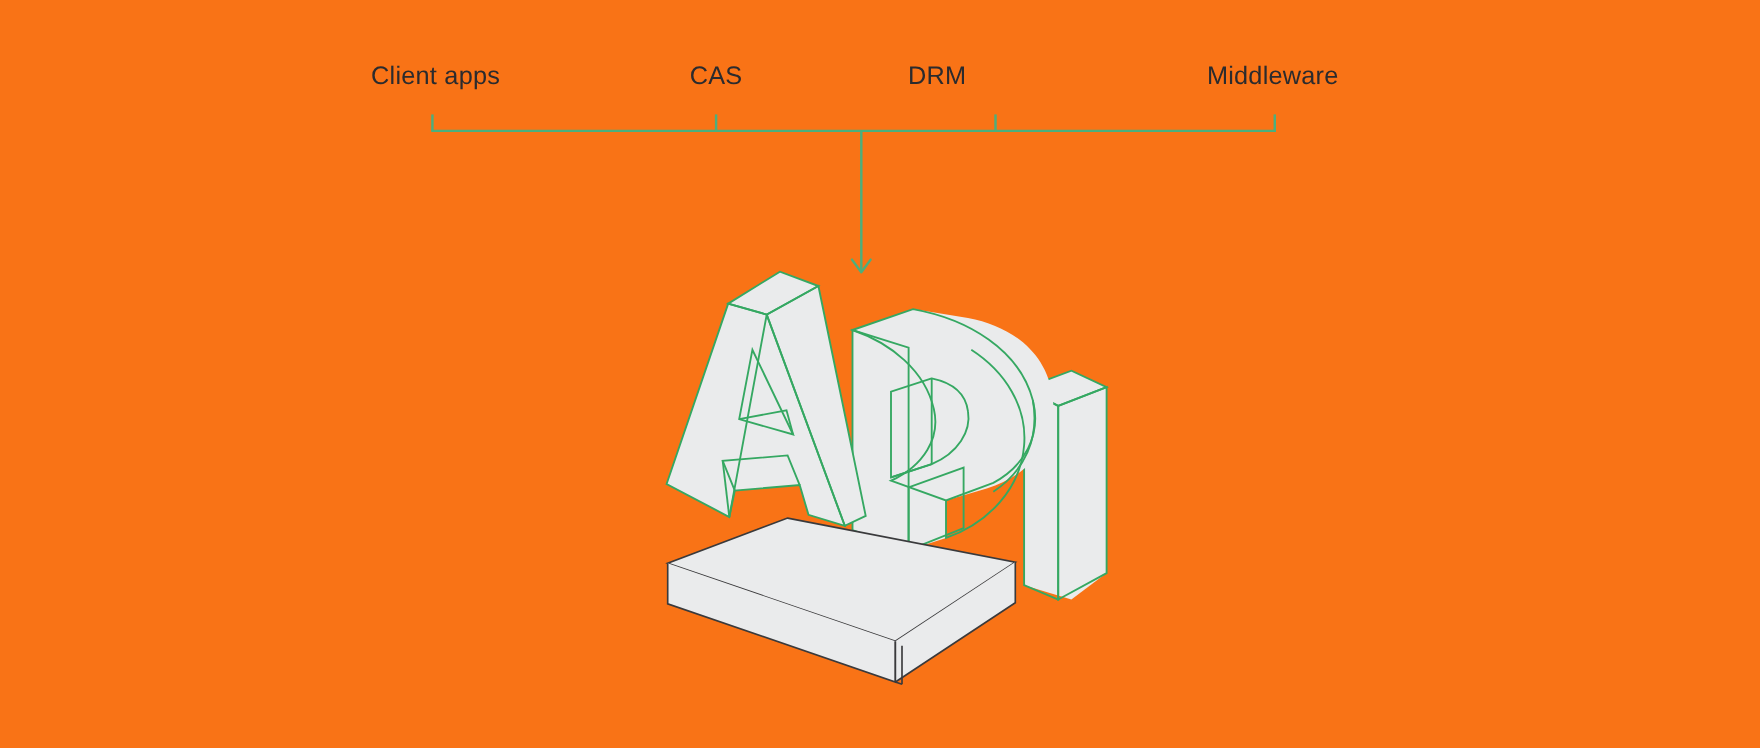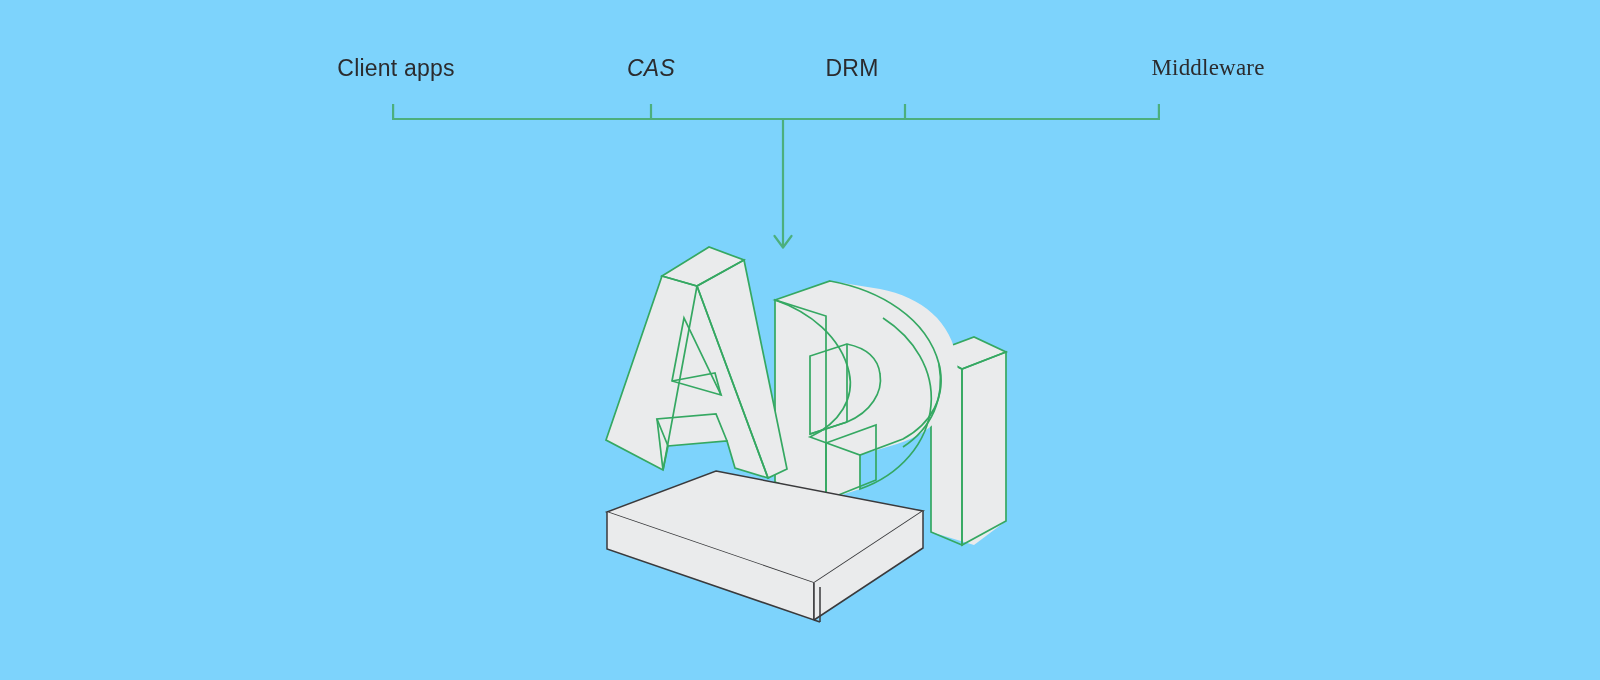--- a/index.html
+++ b/index.html
@@ -9,21 +9,21 @@
   }
   body {
     width: 1600px; height: 680px;
     font-family: "Liberation Sans", sans-serif;
     overflow: hidden;
     position: relative;
   }
   .stage {
     position: absolute;
     inset: 0;
-    background: #7dd3fc;
+    background: #f97316;
   }
   .labels-row {
     position: absolute;
     left: 0; top: 50px;
     width: 1600px;
     height: 36px;
   }
   .label {
     position: absolute;
     top: 0;
@@ -49,23 +49,23 @@
   .iso-dark     { stroke: #3a3a3c; stroke-width: 1.5; fill: none; stroke-linejoin: miter; stroke-linecap: butt; }
   .fillbg       { fill: #eaebec; }
 </style>
 </head>
 <body>
 
 <div class="stage">
 
   <div class="labels-row">
     <span class="label" style="left:396px;">Client apps</span>
-    <span class="label" style="left:651px;font-style:italic;">CAS</span>
+    <span class="label" style="left:651px;">CAS</span>
     <span class="label" style="left:852px;">DRM</span>
-    <span class="label" style="left:1208px;font-family:Liberation Serif, serif;">Middleware</span>
+    <span class="label" style="left:1157px;">Middleware</span>
   </div>
 
   <svg class="diagram-svg" viewBox="0 0 1600 680" xmlns="http://www.w3.org/2000/svg">
 
     <g>
       <path class="bracket-line" d="M392,119 L1160,119"></path>
       <path class="bracket-line" d="M393.1,119 L393.1,104"></path>
       <path class="bracket-line" d="M651,119 L651,104"></path>
       <path class="bracket-line" d="M905,119 L905,104"></path>
       <path class="bracket-line" d="M1158.9,119 L1158.9,104"></path>

